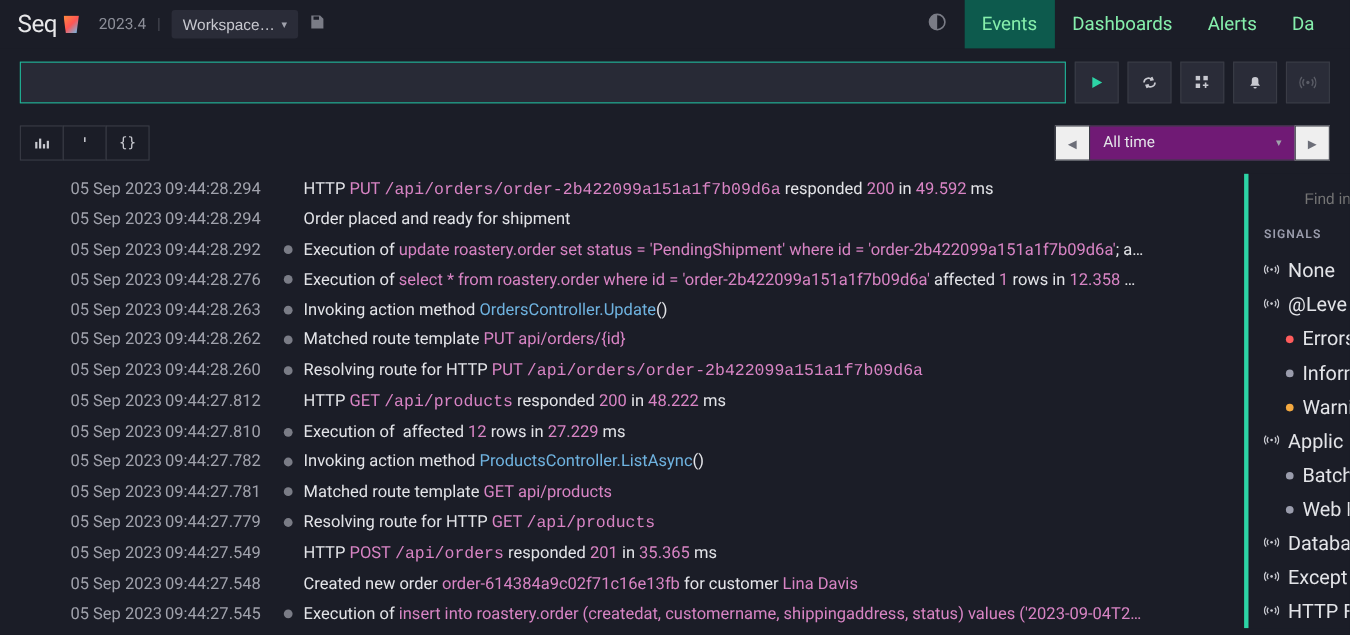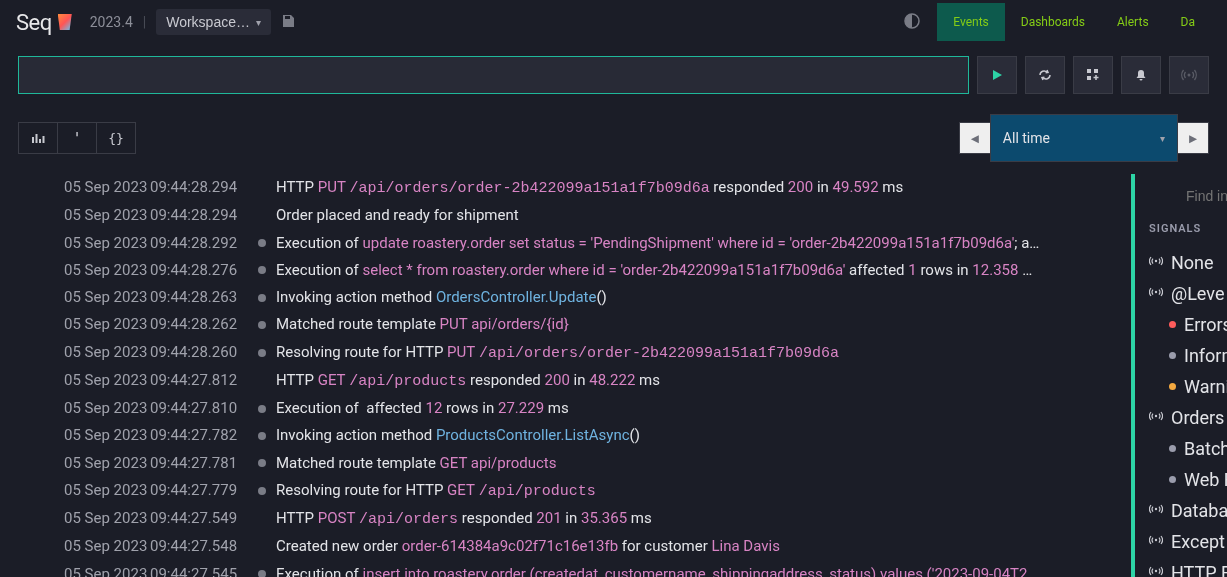--- a/index.html
+++ b/index.html
@@ -66,23 +66,23 @@
   align-items: center;
   gap: 0;
 }
 .theme-toggle {
   padding: 0 16px;
   color: #7a7c86;
   cursor: pointer;
 }
 .nav-item {
   padding: 12px 16px;
-  color: #84cc16;
-  cursor: pointer;
-  font-size: 12px;
+  color: #86efac;
+  cursor: pointer;
+  font-size: 17px;
 }
 .nav-item.active {
   background: #0d5a4d;
 }
 .query-row {
   display: flex;
   padding: 12px 18px;
   gap: 8px;
   align-items: stretch;
 }
@@ -138,23 +138,23 @@
   width: 32px;
   height: 32px;
   border: 1px solid #3a3c46;
   color: #6c6e78;
   display: flex;
   align-items: center;
   justify-content: center;
   cursor: pointer;
 }
 .time-select {
-  height: 48px;
+  height: 32px;
   border: 1px solid #3a3c46;
-  background: #0c4a6e;
+  background: #701a75;
   color: #e3e4e8;
   padding: 0 12px;
   display: flex;
   align-items: center;
   gap: 110px;
   margin: 0 -1px;
   cursor: pointer;
 }
 .main-area {
   display: flex;
@@ -560,21 +560,21 @@
         </div>
         <div class="signal-item sub">
           <span class="dot orange"></span>
           <span>Warnin</span>
         </div>
         <div class="signal-item">
           <span class="sig-icon"><svg width="14" height="12" viewBox="0 0 14 12">
               <circle cx="7" cy="6" r="1.2" fill="currentColor"></circle>
               <path d="M4 3.5a4 4 0 0 0 0 5M10 3.5a4 4 0 0 1 0 5M2 2a6.5 6.5 0 0 0 0 8M12 2a6.5 6.5 0 0 1 0 8" fill="none" stroke="currentColor" stroke-width="1.2"></path>
             </svg></span>
-          <span>Orders</span>
+          <span>Applic</span>
         </div>
         <div class="signal-item sub">
           <span class="dot grey"></span>
           <span>Batch F</span>
         </div>
         <div class="signal-item sub">
           <span class="dot grey"></span>
           <span>Web Fr</span>
         </div>
         <div class="signal-item">

